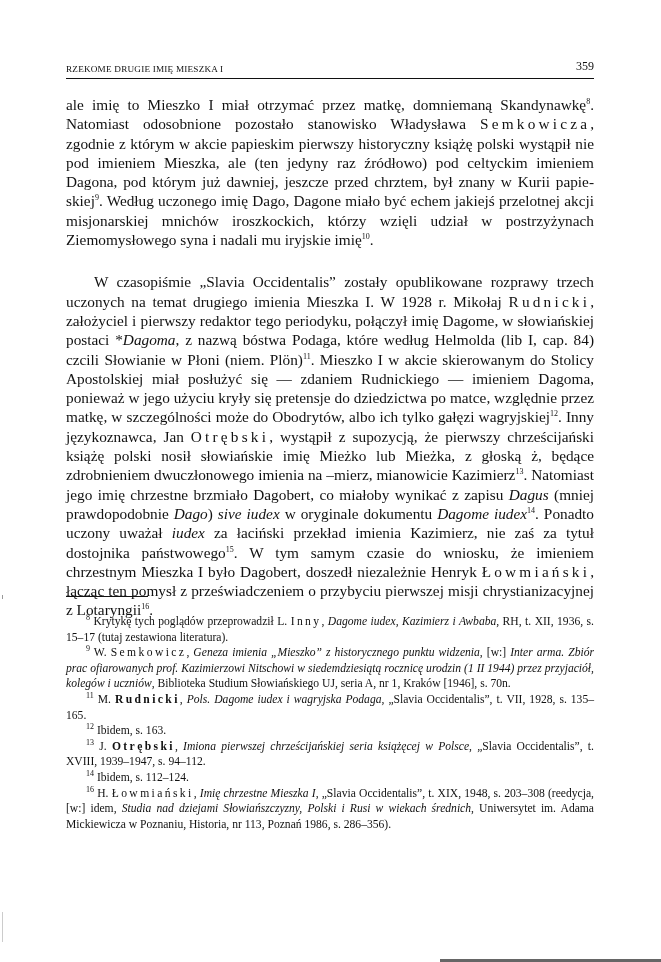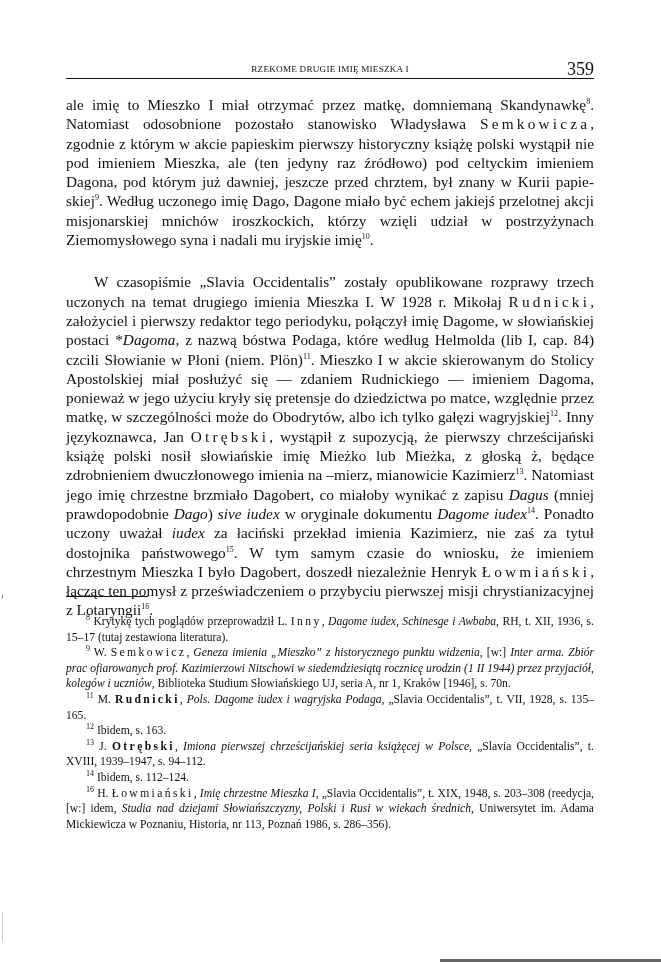--- a/index.html
+++ b/index.html
@@ -1,22 +1,22 @@
 <!DOCTYPE html>
 <html><head>
 <meta charset="utf-8">
 <style>
   html, body { margin:0; padding:0; background:#ffffff; }
   body { width:661px; height:962px; position:relative; overflow:hidden;
          font-family:"Liberation Serif","DejaVu Serif",serif; color:#111; }
   .page { position:absolute; left:66px; top:0; width:528px; }
   .running-head { position:absolute; top:60px; left:0; width:528px; height:18px; }
-  .running-title { position:absolute; left:0; width:528px; text-align:center; top:4px;
+  .running-title { position:absolute; left:0; width:528px; top:4px;
                    font-size:9.2px; letter-spacing:0.2px; }
-  .page-number { position:absolute; right:0; top:-1px; font-size:18px; }
+  .page-number { position:absolute; right:0; top:-1px; font-size:12px; }
   .head-rule { position:absolute; top:78px; left:0; width:528px; height:0; border-top:1.6px solid #111; }
   .body-text { position:absolute; top:95px; left:0; width:528px; font-size:15.3px; line-height:19.3px;
                text-align:justify; }
   .body-text p { margin:0; }
   .body-text p.indent { text-indent:28px;margin-top:23px; }
   .spaced { letter-spacing:3.2px; }
   sup { font-size:8px; line-height:0; vertical-align:super; }
   .fn-sep { position:absolute; top:596px; left:0; width:82px; border-top:1px solid #111; }
   .footnotes { position:absolute; top:614px; left:0; width:528px; font-size:11.6px; line-height:15.6px;
                text-align:justify; }
@@ -40,21 +40,21 @@
       <span>ale imię to Mieszko I miał otrzymać przez matkę, domniemaną Skandynawkę</span><sup>8</sup><span>. Natomiast odosobnione pozostało stanowisko Władysława </span><span class="spaced">Semkowicza</span><span>, zgodnie z którym w akcie papieskim pierwszy historyczny książę polski wystąpił nie pod imieniem Mieszka, ale (ten jedyny raz źródłowo) pod celtyckim imieniem Dagona, pod którym już dawniej, jeszcze przed chrztem, był znany w Kurii papie­skiej</span><sup>9</sup><span>. Według uczonego imię Dago, Dagone miało być echem jakiejś przelotnej akcji misjonarskiej mnichów iroszkockich, którzy wzięli udział w postrzyżynach Ziemomysłowego syna i nadali mu iryjskie imię</span><sup>10</sup><span>.</span>
     </p>
     <p class="indent">
       <span>W czasopiśmie „Slavia Occidentalis” zostały opublikowane rozprawy trzech uczonych na temat drugiego imienia Mieszka I. W 1928 r. Mikołaj </span><span class="spaced">Rudnicki</span><span>, założyciel i pierwszy redaktor tego periodyku, połączył imię Dagome, w słowiań­skiej postaci *</span><i>Dagoma</i><span>, z nazwą bóstwa Podaga, które według Helmolda (lib I, cap. 84) czcili Słowianie w Płoni (niem. Plön)</span><sup>11</sup><span>. Mieszko I w akcie skierowanym do Stolicy Apostolskiej miał posłużyć się — zdaniem Rudnickiego — imieniem Dagoma, ponieważ w jego użyciu kryły się pretensje do dziedzictwa po matce, względnie przez matkę, w szczególności może do Obodrytów, albo ich tylko gałęzi wagryjskiej</span><sup>12</sup><span>. Inny językoznawca, Jan </span><span class="spaced">Otrębski</span><span>, wystąpił z supozycją, że pierwszy chrześcijański książę polski nosił słowiańskie imię Mieżko lub Mieżka, z głoską ż, będące zdrobnieniem dwuczłonowego imienia na –mierz, mianowicie Kazimierz</span><sup>13</sup><span>. Natomiast jego imię chrzestne brzmiało Dagobert, co miałoby wyni­kać z zapisu </span><i>Dagus</i><span> (mniej prawdopodobnie </span><i>Dago</i><span>) </span><i>sive iudex</i><span> w oryginale doku­mentu </span><i>Dagome iudex</i><sup>14</sup><span>. Ponadto uczony uważał </span><i>iudex</i><span> za łaciński przekład imienia Kazimierz, nie zaś za tytuł dostojnika państwowego</span><sup>15</sup><span>. W tym samym czasie do wniosku, że imieniem chrzestnym Mieszka I było Dagobert, doszedł niezależ­nie Henryk </span><span class="spaced">Łowmiański</span><span>, łącząc ten pomysł z przeświadczeniem o przybyciu pierwszej misji chrystianizacyjnej z Lotaryngii</span><sup>16</sup><span>.</span>
     </p>
   </div>
 
   <div class="fn-sep"></div>
 
   <div class="footnotes">
-    <p><sup>8</sup><span> Krytykę tych poglądów przeprowadził L. </span><span class="fn-spaced">Inny</span><span>, </span><i>Dagome iudex, Schinesge i Awbaba</i><span>, RH, t. XII, 1936, s. 15–17 (tutaj zestawiona literatura).</span></p>
+    <p><sup>8</sup><span> Krytykę tych poglądów przeprowadził L. </span><span class="fn-spaced">Inny</span><span>, </span><i>Dagome iudex, Kazimierz i Awbaba</i><span>, RH, t. XII, 1936, s. 15–17 (tutaj zestawiona literatura).</span></p>
     <p><sup>9</sup><span> W. </span><span class="fn-spaced">Semkowicz</span><span>, </span><i>Geneza imienia „Mieszko” z historycznego punktu widzenia</i><span>, [w:] </span><i>Inter ar­ma. Zbiór prac ofiarowanych prof. Kazimierzowi Nitschowi w siedemdziesiątą rocznicę urodzin (1 II 1944) przez przyjaciół, kolegów i uczniów</i><span>, Biblioteka Studium Słowiańskiego UJ, seria A, nr 1, Kra­ków [1946], s. 70n.</span></p>
     <p><sup>11</sup><span> M. </span><b class="fn-spaced">Rudnicki</b><span>, </span><i>Pols. Dagome iudex i wagryjska Podaga</i><span>, „Slavia Occidentalis”, t. VII, 1928, s. 135–165.</span></p>
     <p><sup>12</sup><span> Ibidem, s. 163.</span></p>
     <p><sup>13</sup><span> J. </span><b class="fn-spaced">Otrębski</b><span>, </span><i>Imiona pierwszej chrześcijańskiej seria książęcej w Polsce</i><span>, „Slavia Occidentalis”, t. XVIII, 1939–1947, s. 94–112.</span></p>
     <p><sup>14</sup><span> Ibidem, s. 112–124.</span></p>
     <p><sup>16</sup><span> H. </span><span class="fn-spaced">Łowmiański</span><span>, </span><i>Imię chrzestne Mieszka I</i><span>, „Slavia Occidentalis”, t. XIX, 1948, s. 203–308 (reedycja, [w:] idem, </span><i>Studia nad dziejami Słowiańszczyzny, Polski i Rusi w wiekach średnich</i><span>, Uniwer­sytet im. Adama Mickiewicza w Poznaniu, Historia, nr 113, Poznań 1986, s. 286–356).</span></p>
   </div>
 </div>
 
 <div class="edge-mark" style="top:595px;height:4px;"></div>

